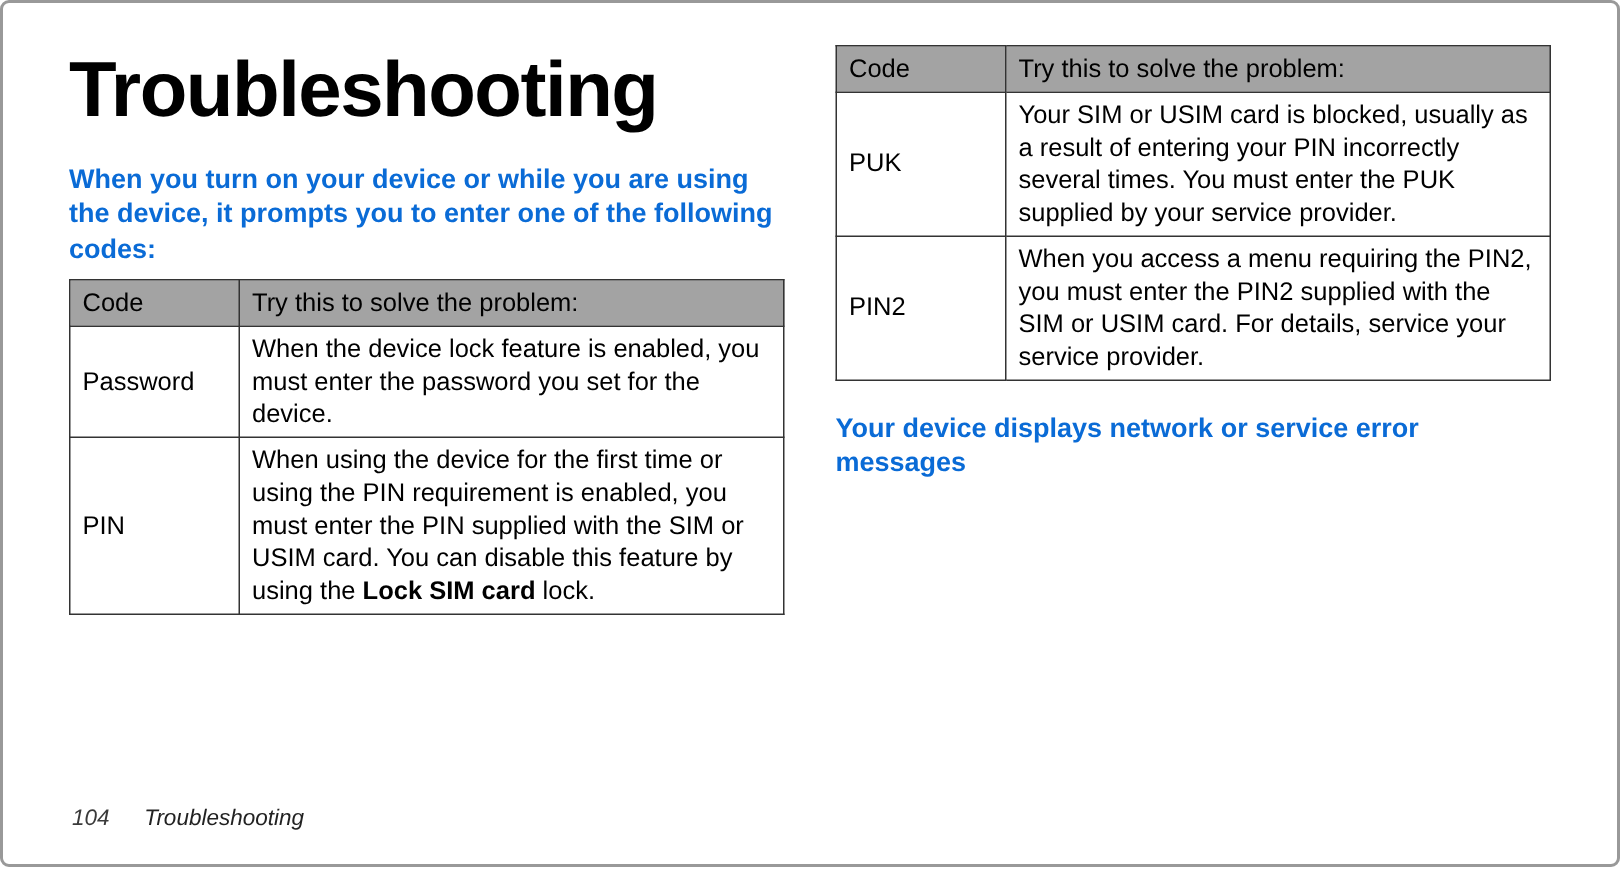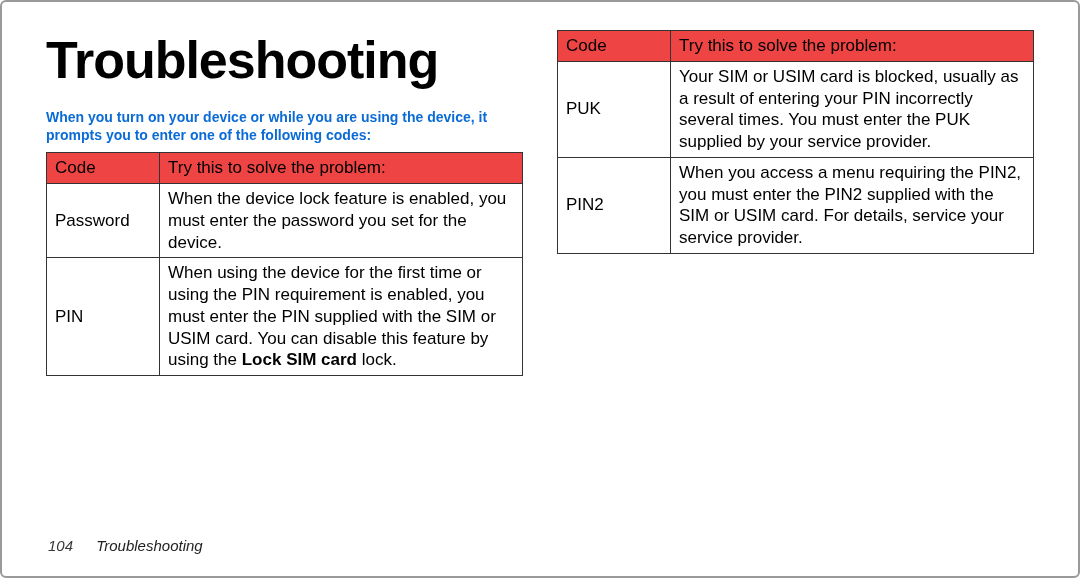--- a/index.html
+++ b/index.html
@@ -31,39 +31,39 @@
   }
   h1.title {
     font-size: 52px;
     font-weight: 700;
     margin: 0 0 18px 0;
     letter-spacing: -1px;
   }
   .blue-heading {
     color: #0a6bd6;
     font-weight: 700;
-    font-size: 14px;
+    font-size: 18px;
     line-height: 1.3;
     margin: 10px 0 8px 0;
   }
   table.code-table {
     border-collapse: collapse;
     width: 100%;
     font-size: 17px;
   }
   table.code-table th, table.code-table td {
     border: 1px solid #333;
     padding: 4px 8px;
     text-align: left;
     vertical-align: middle;
     font-weight: 400;
     line-height: 1.28;
   }
   table.code-table th {
-    background: #ef4444;
+    background: #a3a3a3;
   }
   .cell-code {
     width: 96px;
   }
   ul.bullets {
     margin: 6px 0 0 0;
     padding-left: 18px;
     font-size: 17px;
     line-height: 1.32;
   }
@@ -131,20 +131,21 @@
             <td class="cell-code">PUK</td>
             <td>Your SIM or USIM card is blocked, usually as a result of entering your PIN incorrectly several times. You must enter the PUK supplied by your service provider.</td>
           </tr>
           <tr>
             <td class="cell-code">PIN2</td>
             <td>When you access a menu requiring the PIN2, you must enter the PIN2 supplied with the SIM or USIM card. For details, service your service provider.</td>
           </tr>
         </tbody>
       </table>
 
+      <div class="blue-heading" style="margin-top:20px;">Your device displays network or service error messages</div>
 
     </div>
 
   </div>
 
   <div class="footer">
     <span class="pnum">104</span>
     <span>Troubleshooting</span>
   </div>
 </div>

